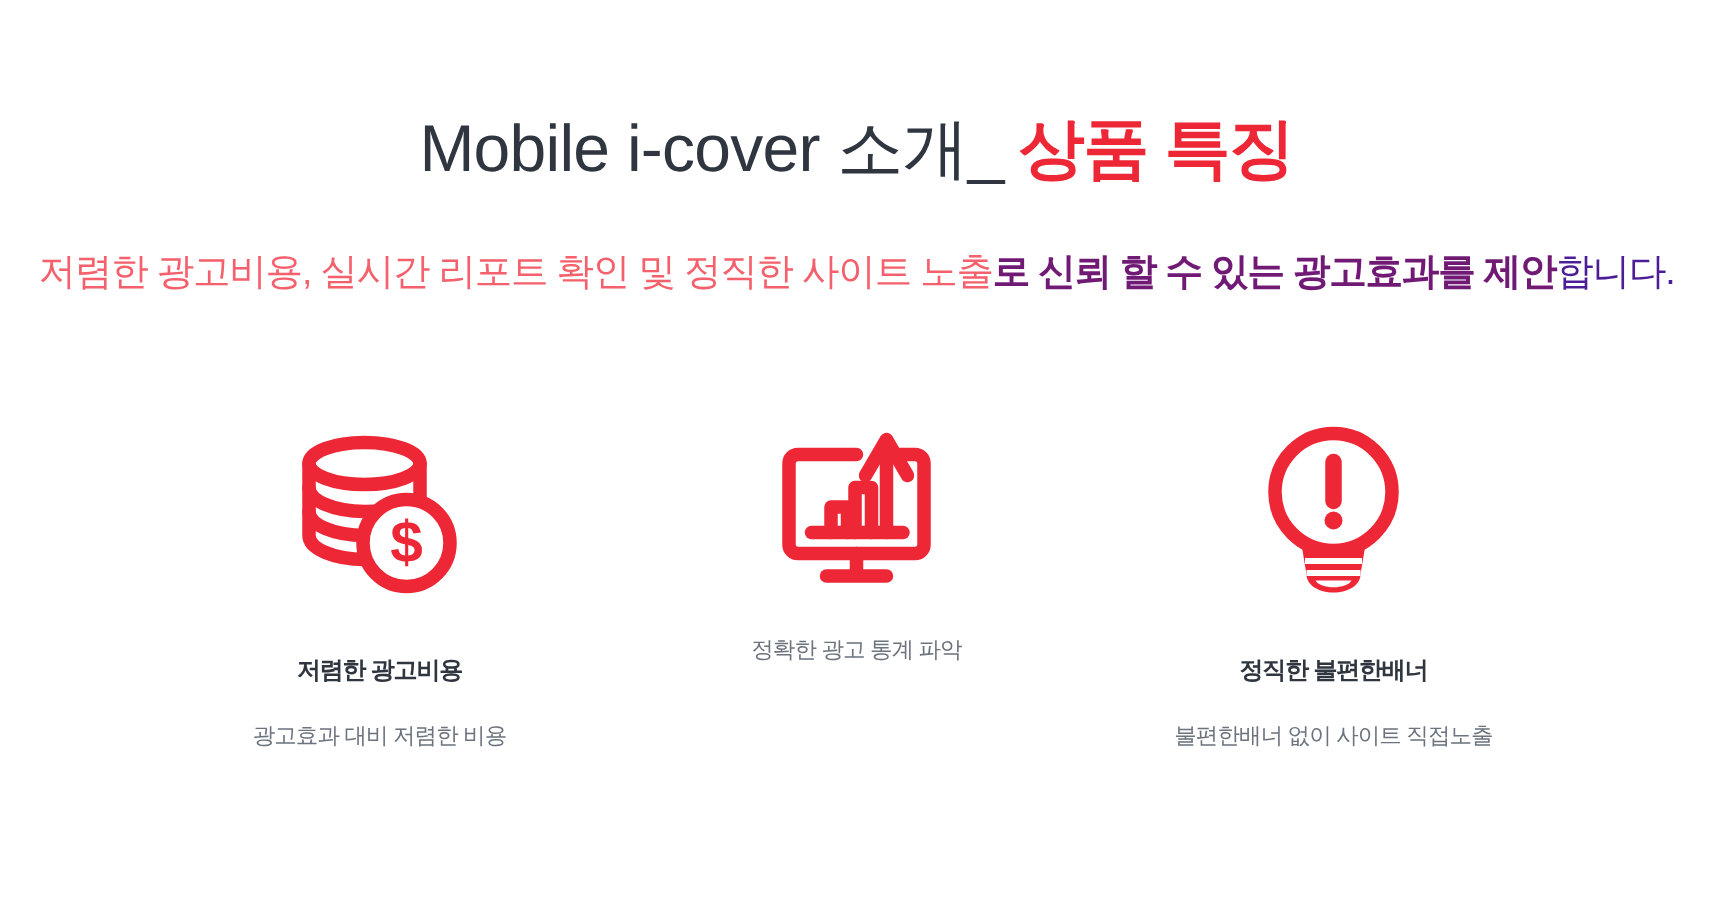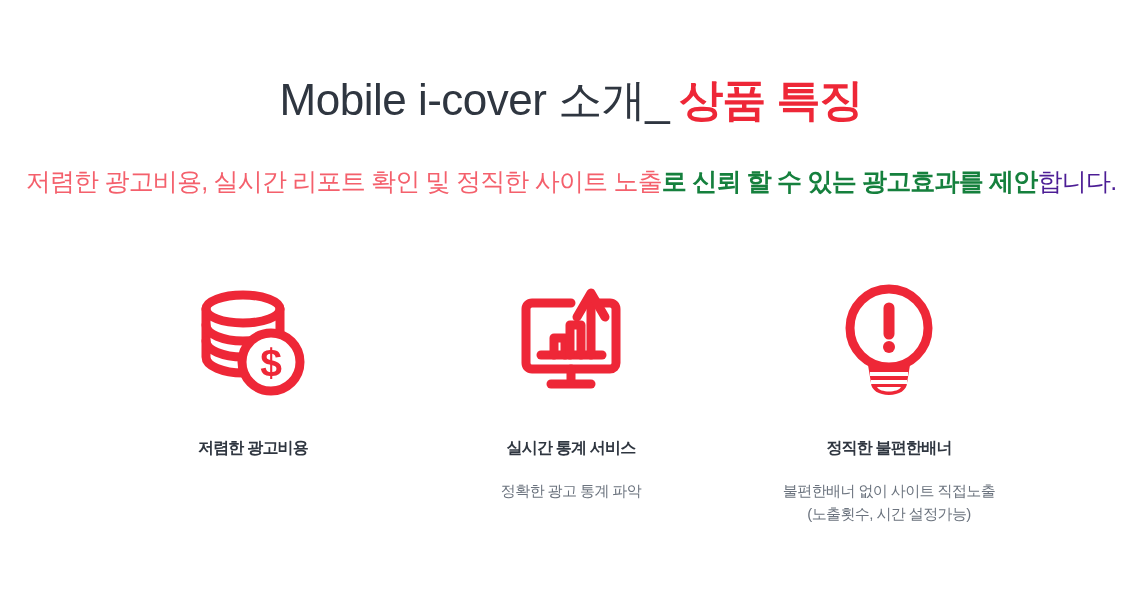--- a/index.html
+++ b/index.html
@@ -58,21 +58,21 @@
     line-height: 1.2;
     font-size: 25px;
     letter-spacing: -0.8px;
   }
   .sub-red {
     color: #f4606c;
     font-weight: 400;
     margin-top: 44px;
   }
   .sub-strong {
-    color: #15803d;
+    color: #701a75;
     font-weight: 700;
   }
   .sub-plain {
     color: #4c1d95;
     font-weight: 400;
   }
 
   
   .features {
     position: absolute;
@@ -143,20 +143,23 @@
 
             <path d="M14 41 C14 50 31 57 51 57 C56.5 57 61.5 56.5 66 55.7"></path>
             <path d="M14 57 C14 66 31 73 51 73 C54 73 57 72.8 60 72.4"></path>
 
             <circle cx="79" cy="78" r="29" fill="#ffffff"></circle>
           </g>
           <text x="79" y="78" fill="#ee2737" font-family="'Liberation Sans', sans-serif" font-size="39" font-weight="700" text-anchor="middle" dominant-baseline="central">$</text>
         </svg>
       </div>
       <div class="feature-title">저렴한 광고비용</div>
+      <div class="feature-desc">
+        <span>광고효과 대비 저렴한 비용</span>
+      </div>
     </div>
 
     <div class="feature">
       <div class="feature-icon">
         <svg width="122" height="112" viewBox="0 0 122 112" aria-hidden="true">
           <g fill="none" stroke="#ee2737" stroke-width="9" stroke-linecap="round" stroke-linejoin="round">
 
             <path d="M61 19 L22 19 C18.5 19 16 21.5 16 25 L16 79 C16 82.5 18.5 85 22 85 L100 85 C103.5 85 106 82.5 106 79 L106 25 C106 21.5 103.5 19 100 19 L82 19"></path>
 
             <path d="M61 85 L61 97"></path>
@@ -167,21 +170,20 @@
             <path d="M44 71 L44 54 L55 54 L55 71"></path>
 
             <path d="M60 71 L60 41 L71 41 L71 71"></path>
 
             <path d="M81 71 L81 22"></path>
 
             <path d="M67 33 L81 9 L95 33"></path>
           </g>
         </svg>
       </div>
-      <div class="feature-title">실시간 통계 서비스</div>
       <div class="feature-desc">
         <span>정확한 광고 통계 파악</span>
       </div>
     </div>
 
     <div class="feature">
       <div class="feature-icon">
         <svg width="122" height="118" viewBox="0 0 122 118" aria-hidden="true">
 
           <circle cx="61" cy="47" r="39" fill="none" stroke="#ee2737" stroke-width="9"></circle>
@@ -191,18 +193,17 @@
 
           <path d="M40 84 L82 84 L79 102 C79 109 71 114 61 114 C51 114 43 109 43 102 Z" fill="#ee2737"></path>
           <rect x="42" y="91" width="38" height="4" fill="#ffffff"></rect>
           <rect x="43" y="99" width="36" height="4" fill="#ffffff"></rect>
           <path d="M49 106 C52 112 70 112 73 106 Z" fill="#ffffff"></path>
         </svg>
       </div>
       <div class="feature-title">정직한 불편한배너</div>
       <div class="feature-desc">
         <span>불편한배너 없이 사이트 직접노출</span>
-        <span class="line2">(노출횟수, 시간 설정가능)</span>
       </div>
     </div>
 
   </div>
 </div>
 
 </body></html>

